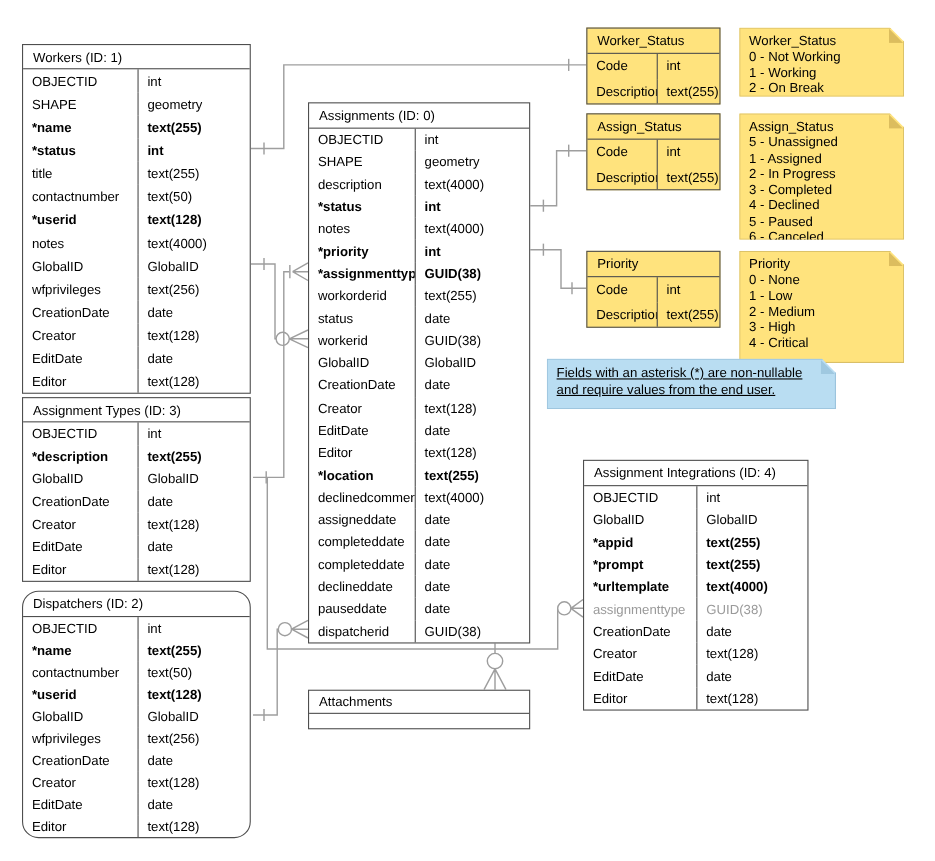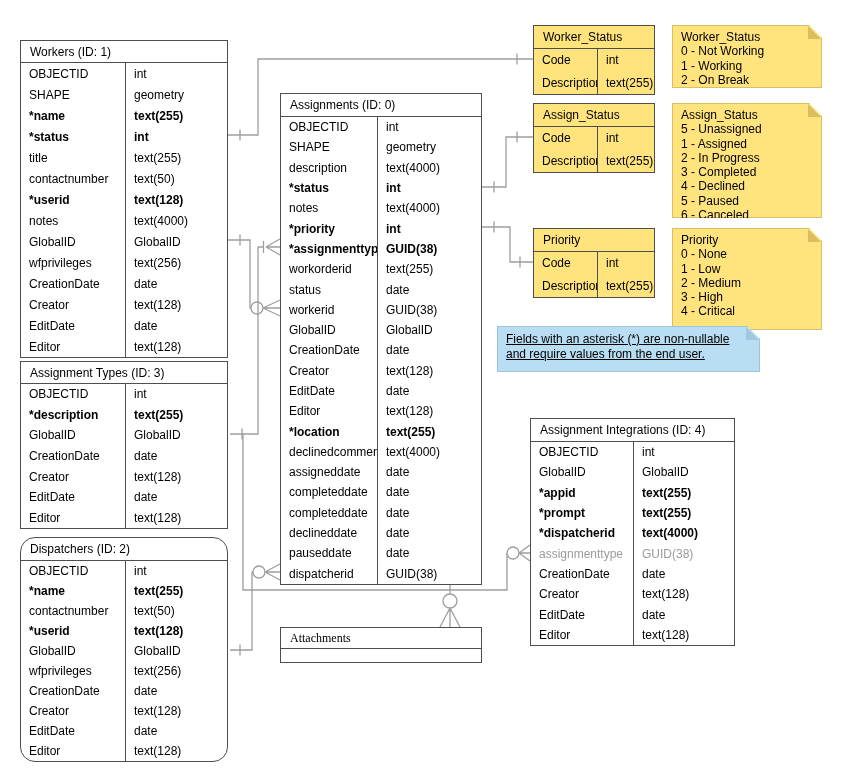--- a/index.html
+++ b/index.html
@@ -44,21 +44,21 @@
   .tbl-dispatchers .hdr{height:23px;}
   .tbl-dispatchers .trow{height:20px;}
   .tbl-dispatchers .cell.name{width:105px;}
 
   .tbl-assignments{left:280px;top:93px;width:202px;}
   .tbl-assignments .hdr{height:23px;}
   .tbl-assignments .trow{height:20.3px;}
   .tbl-assignments .cell.name{width:97px;}
 
   .tbl-attachments{left:280px;top:627px;width:202px;}
-  .tbl-attachments .hdr{height:21px;font-family:Liberation Serif, serif;}
+  .tbl-attachments .hdr{height:21px;}
   .tbl-attachments .emptyrow{height:13px;}
 
   .tbl-integrations{left:530px;top:418px;width:205px;}
   .tbl-integrations .hdr{height:23px;}
   .tbl-integrations .trow{height:20.3px;}
   .tbl-integrations .cell.name{width:103px;}
 
   .lookup{background:var(--note-yellow);width:122px;}
   .lookup .hdr{height:23px;}
   .lookup .trow{height:22.5px;}
@@ -398,21 +398,21 @@
         </div>
         <div class="trow bold">
           <div class="cell name">*appid</div>
           <div class="cell type">text(255)</div>
         </div>
         <div class="trow bold">
           <div class="cell name">*prompt</div>
           <div class="cell type">text(255)</div>
         </div>
         <div class="trow bold">
-          <div class="cell name">*dispatcherid</div>
+          <div class="cell name">*urltemplate</div>
           <div class="cell type">text(4000)</div>
         </div>
         <div class="trow gray">
           <div class="cell name">assignmenttype</div>
           <div class="cell type">GUID(38)</div>
         </div>
         <div class="trow">
           <div class="cell name">CreationDate</div>
           <div class="cell type">date</div>
         </div>

